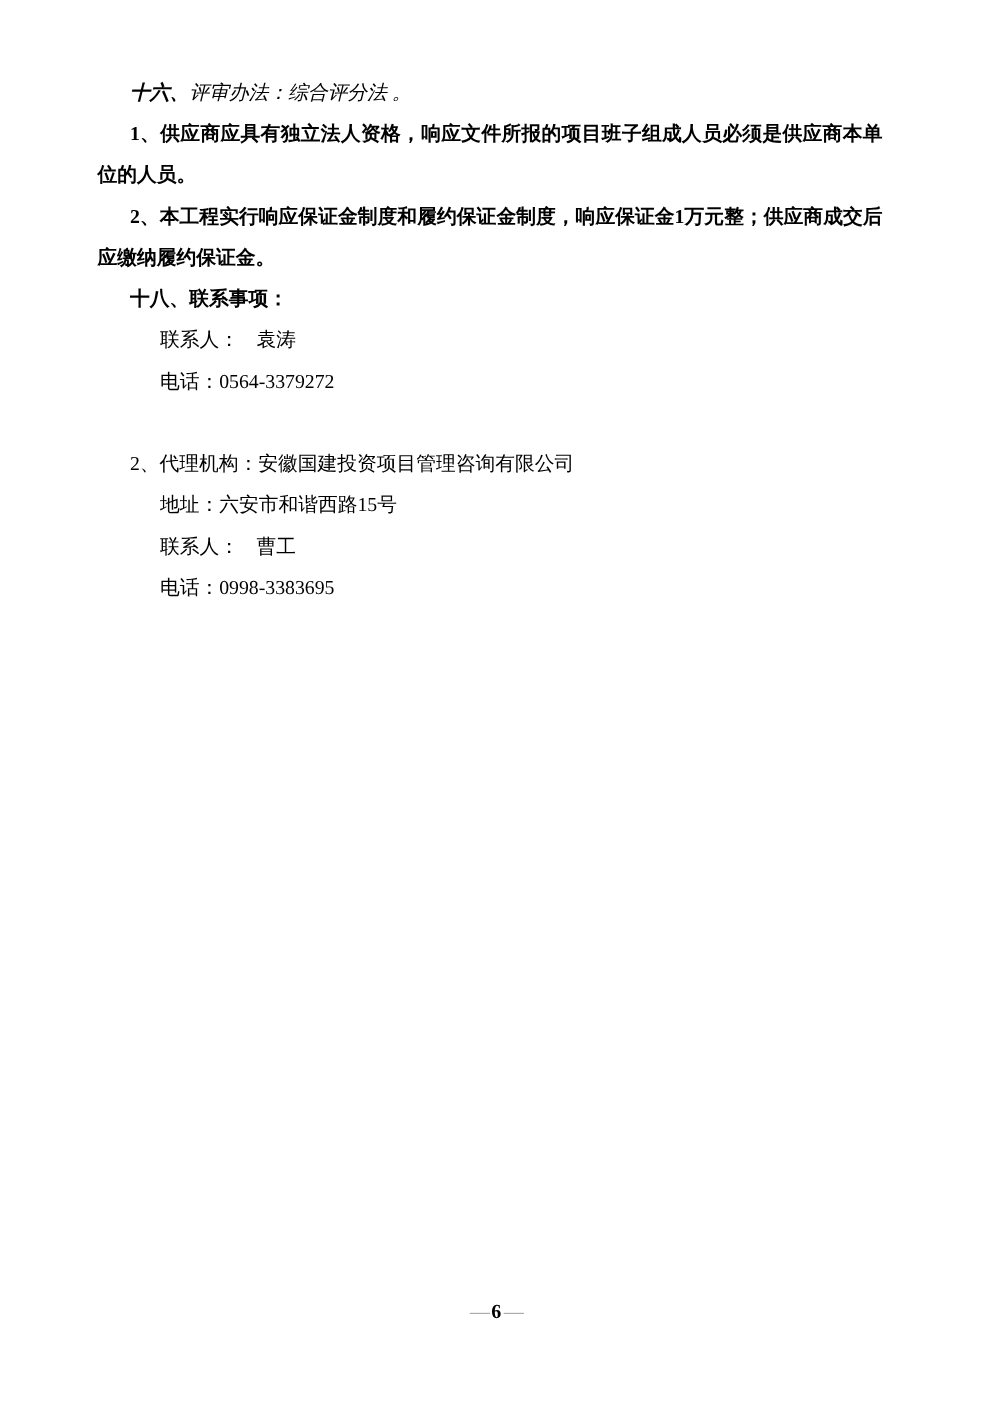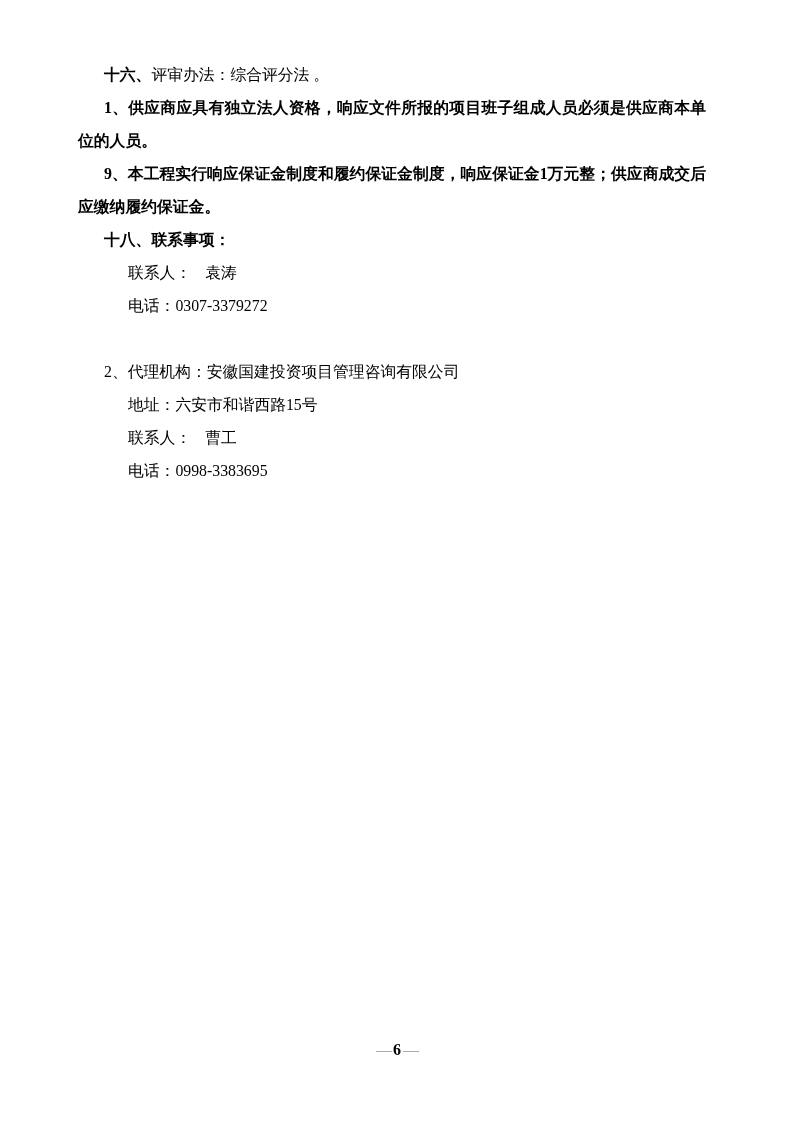--- a/index.html
+++ b/index.html
@@ -23,20 +23,21 @@
     width: 628px;
   }
   .content p {
     margin: 0;
     font-size: 15.8px;
     line-height: 33px;
     color: #000000;
   }
   .heading-line {
     text-indent: 26px;
+    font-style: italic;
   }
   .heading-num {
     font-weight: 700;
   }
   .para {
     text-align: justify;
     text-indent: 26px;
     font-weight: bold;
   }
   .bold-line {
@@ -78,28 +79,28 @@
 <body>
 
 <div class="page">
   <div class="content">
 
     <p class="heading-line"><span class="heading-num">十六、</span><span>评审办法：综合评分法 。</span></p>
 
 
     <p class="para">1、供应商应具有独立法人资格，响应文件所报的项目班子组成人员必须是供应商本单位的人员。</p>
 
-    <p class="para">9、本工程实行响应保证金制度和履约保证金制度，响应保证金1万元整；供应商成交后应缴纳履约保证金。</p>
+    <p class="para">2、本工程实行响应保证金制度和履约保证金制度，响应保证金1万元整；供应商成交后应缴纳履约保证金。</p>
 
     <p class="bold-line">十八、联系事项：</p>
 
 
     <p class="sub-line"><span>联系人：</span><span class="contact-name">袁涛</span></p>
 
-    <p class="sub-line">电话：0307-3379272</p>
+    <p class="sub-line">电话：0564-3379272</p>
 
     <p class="item-line gap-above">2、代理机构：安徽国建投资项目管理咨询有限公司</p>
 
     <p class="sub-line">地址：六安市和谐西路15号</p>
 
     <p class="sub-line"><span>联系人：</span><span class="contact-name">曹工</span></p>
 
     <p class="sub-line">电话：0998-3383695</p>
 
   </div>

